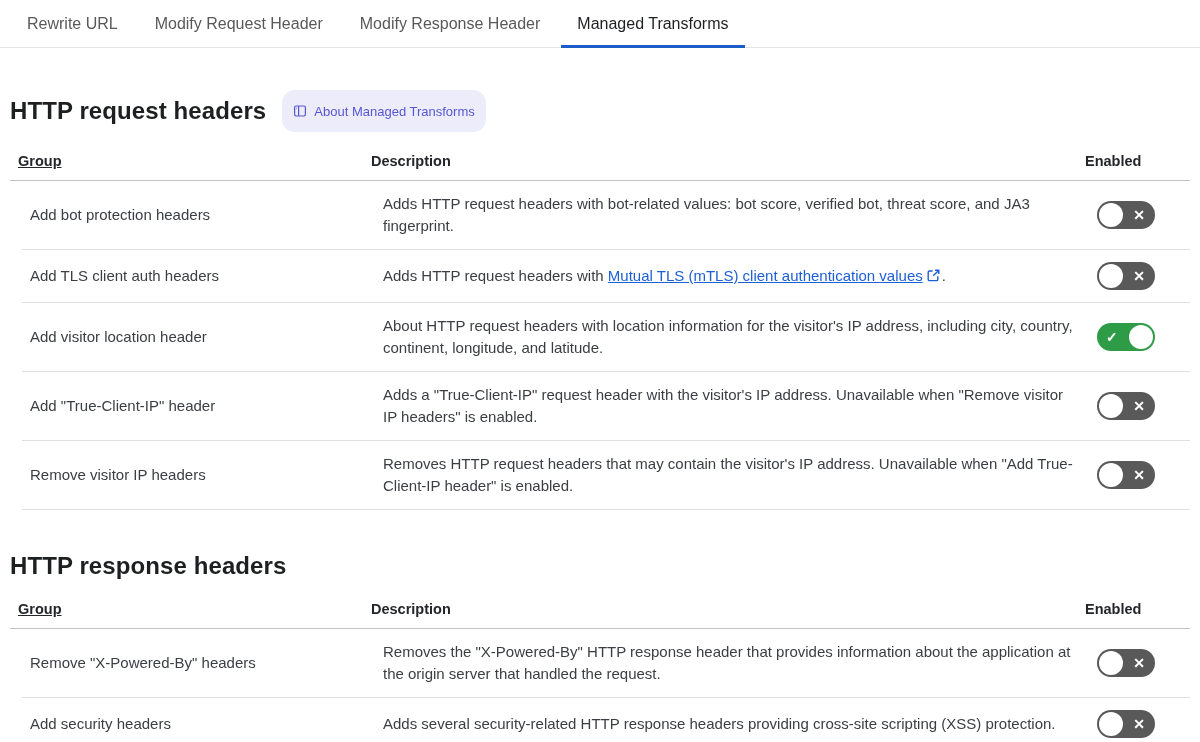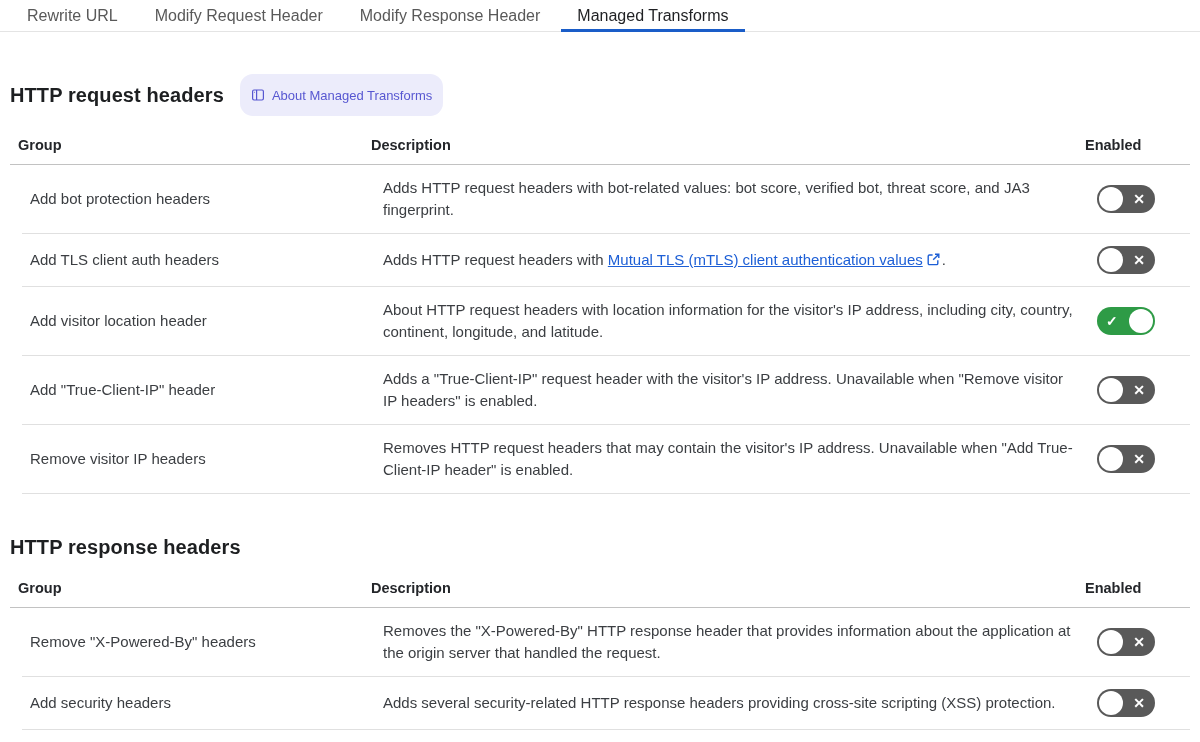--- a/index.html
+++ b/index.html
@@ -20,21 +20,21 @@
     font-family:"Liberation Sans", sans-serif;
     color:var(--text);
     font-size:15px;
     height:742px;
     overflow:hidden;
   }
   
   .tabs{
     display:flex;
     align-items:stretch;
-    height:32px;
+    height:48px;
     border-bottom:1px solid #e4e4e4;
     padding-left:11px;
     position:relative;
   }
   .tab{
     position:relative;
     display:flex;
     align-items:center;
     padding:0 16px;
     margin-right:5px;
@@ -56,21 +56,21 @@
   
   main{padding:0 10px;}
   .sec-head{
     display:flex;
     align-items:center;
     gap:16px;
     margin-top:42px;
     margin-bottom:4px;
   }
   .sec-head h2{
-    font-size:20px;
+    font-size:24px;
     font-weight:700;
     color:var(--head);
     letter-spacing:.1px;
   }
   .badge{
     display:inline-flex;
     align-items:center;
     gap:7px;
     height:42px;
     padding:0 11px;
@@ -97,21 +97,21 @@
     font-size:14.5px;
     color:#24262a;
     padding:17px 0 11px 0;
   }
   .trow{
     border-bottom:1px solid var(--border-light);
     margin-left:12px;
   }
   .cell{padding:12px 0;line-height:22px;}
   .cell.group{padding-left:8px;}
-  .th.col-g{padding-left:8px;}
+  .th.col-g{padding-left:8px;text-decoration:underline;}
   .cell.desc{padding-right:24px;}
   .desc-link{
     color:var(--link);
     text-decoration:underline;
     cursor:pointer;
     text-align:center;
   }
   .ext-ico{
     display:inline-block;
     vertical-align:-1px;

